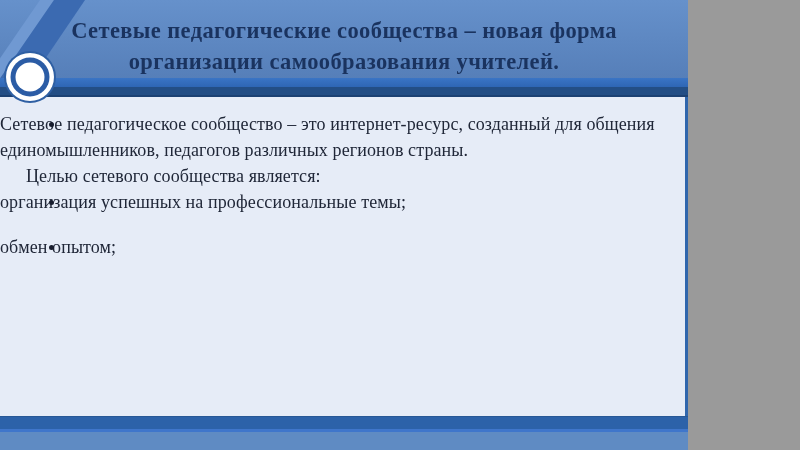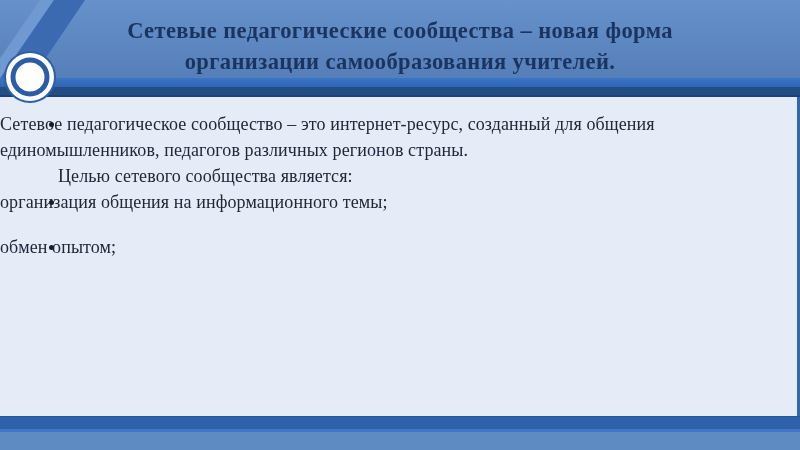--- a/index.html
+++ b/index.html
@@ -3,21 +3,21 @@
 <meta charset="utf-8">
 <style>
   html, body {
     margin: 0;
     padding: 0;
     background: #9a9a9a;
     font-family: "Liberation Serif", serif;
   }
   .slide {
     position: relative;
-    width: 800px;
+    width: 688px;
     height: 450px;
     overflow: hidden;
     background: #e6ecf7;
   }
 
   
   .header-svg {
     position: absolute;
     top: 0;
     left: 0;
@@ -66,21 +66,21 @@
     content: "";
     position: absolute;
     left: 49px;
     top: 10.5px;
     width: 5px;
     height: 5px;
     border-radius: 50%;
     background: #181d2e;
   }
   .bullet-list li.plain {
-    padding-left: 58px;
+    padding-left: 26px;
   }
   .bullet-list li.gap-sm { margin-top: 19px; }
 
   
   .footer-dark {
     position: absolute;
     left: 0; right: 0;
     top: 416px;
     height: 12px;
     background: #2c62a9;
@@ -153,21 +153,21 @@
 
   <div class="slide-title">
     <span class="t-line">Сетевые педагогические сообщества – новая форма</span>
     <span class="t-line">организации самообразования учителей.</span>
   </div>
 
   <div class="content-area">
     <ul class="bullet-list">
       <li class="bulleted">Сетевое педагогическое сообщество – это интернет-ресурс, созданный для общения единомышленников, педагогов различных регионов страны.</li>
       <li class="plain">Целью сетевого сообщества является:</li>
-      <li class="bulleted">организация общения на информационного темы;</li>
+      <li class="bulleted">организация успешных на профессиональные темы;</li>
       <li class="bulleted gap-sm">обмен опытом;</li>
     </ul>
   </div>
 
   <div class="footer-dark"></div>
   <div class="footer-accent-line"></div>
   <div class="footer-light"></div>
 
   <div class="right-edge-line"></div>
 

